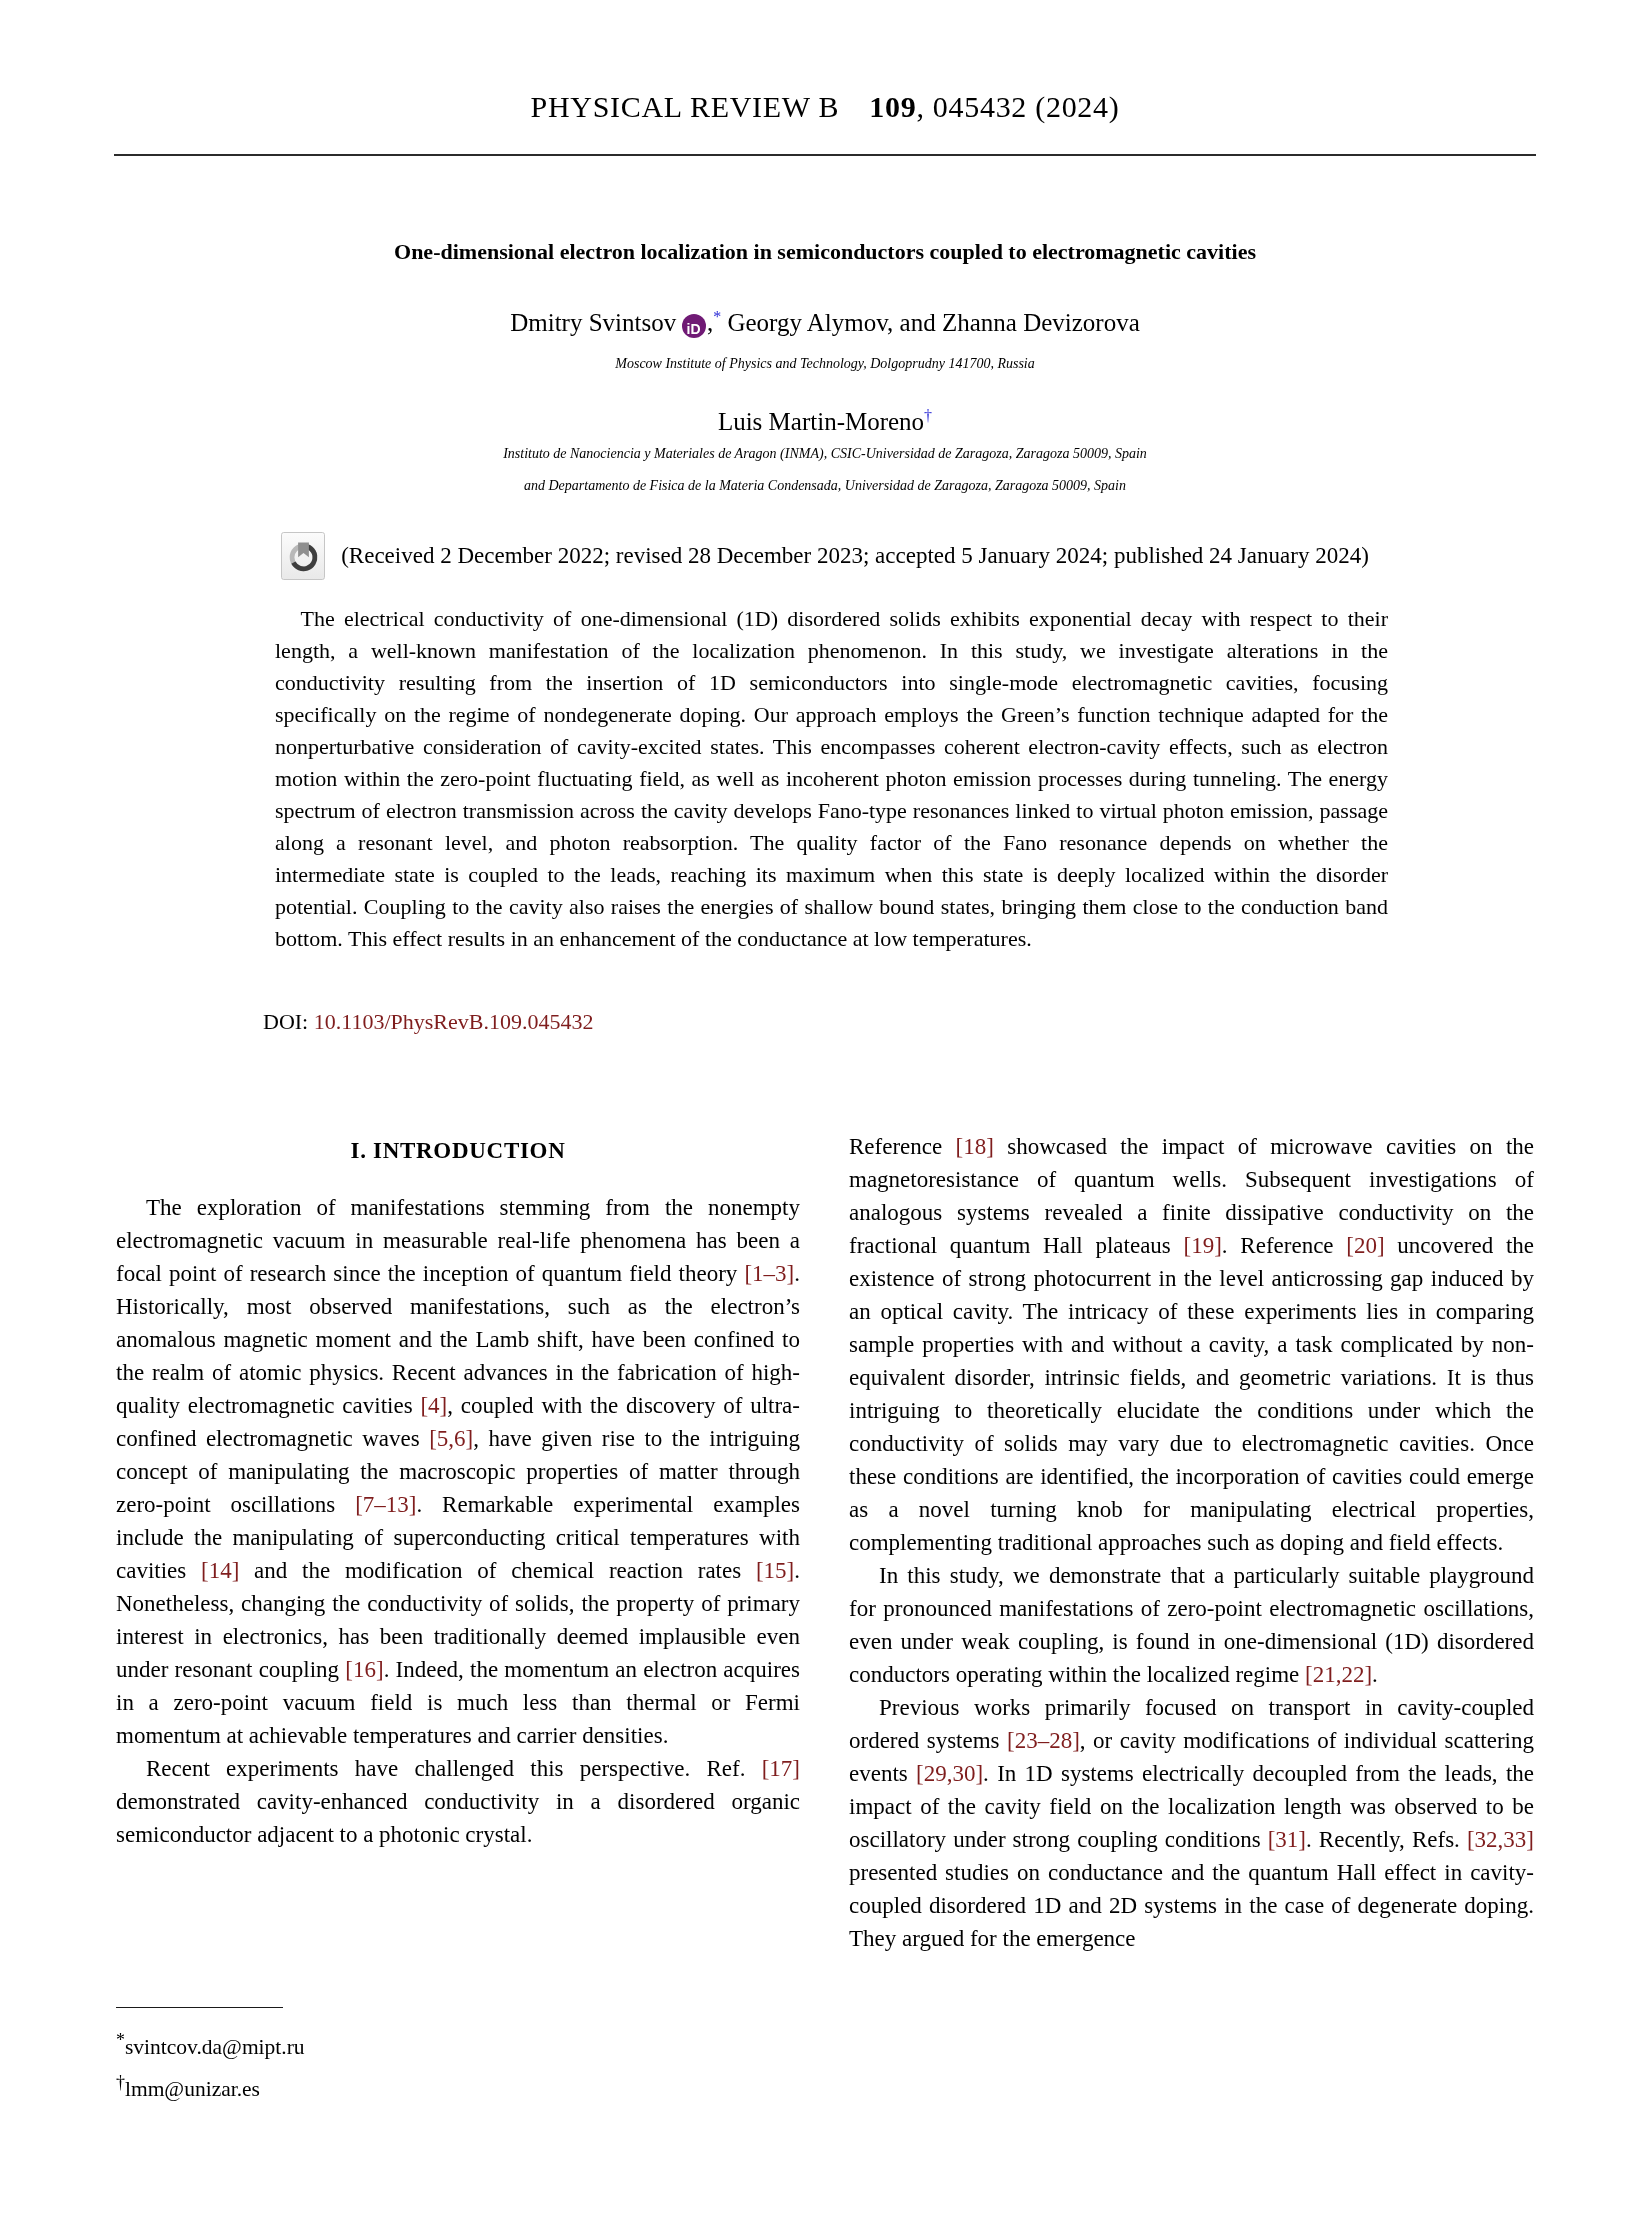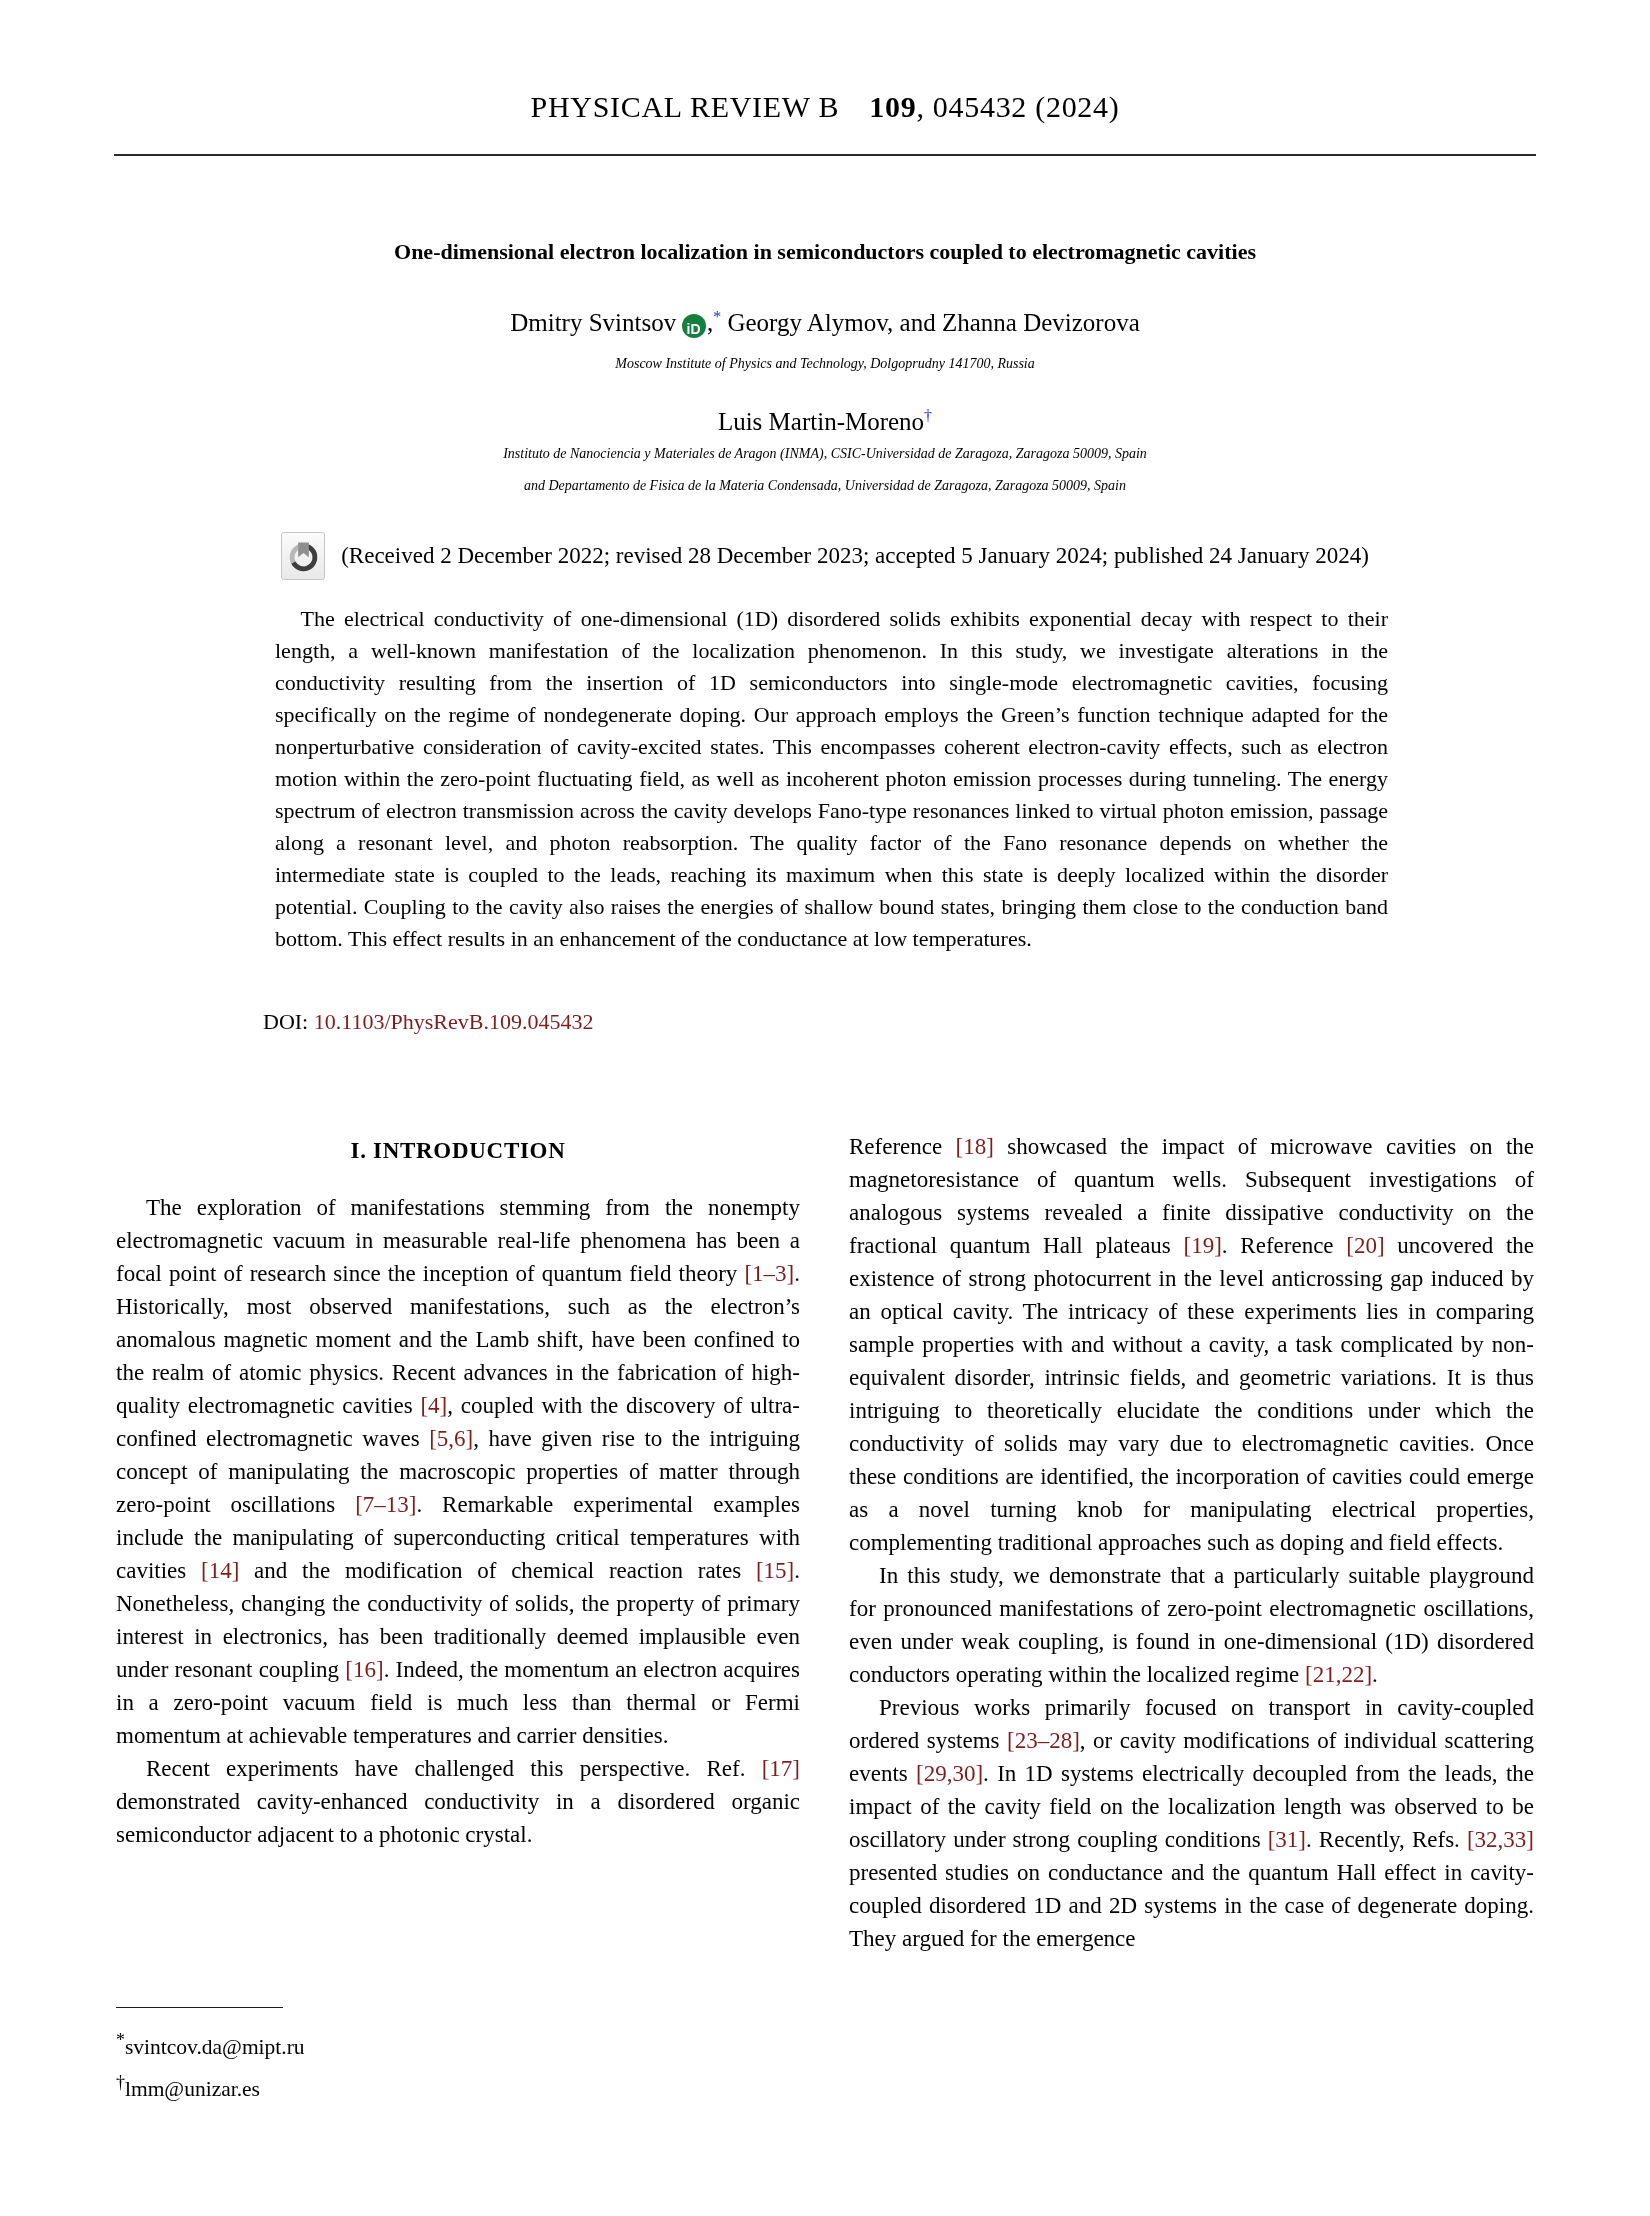--- a/index.html
+++ b/index.html
@@ -35,21 +35,21 @@
   }
   .affil-1{top:356px;}
   .affil-2a{top:446px;}
   .affil-2b{top:478px;}
   sup.mark{
     color:#2b2bd6;font-size:16px;vertical-align:super;line-height:0;
     font-style:normal;
   }
   .orcid-badge{
     display:inline-block;width:24px;height:24px;border-radius:50%;
-    background:#15803d;margin:0 1.3px 0 5.4px;vertical-align:-2.7px;
+    background:#701a75;margin:0 1.3px 0 5.4px;vertical-align:-2.7px;
     text-align:center;line-height:24px;
   }
   .orcid-letters{
     font-family:"Liberation Sans","DejaVu Sans",sans-serif;
     font-size:14px;color:#ffffff;font-weight:bold;font-style:normal;
   }
   
   .received-row{
     position:absolute;top:532px;left:114px;width:1422px;
     display:flex;align-items:center;justify-content:center;gap:16px;

